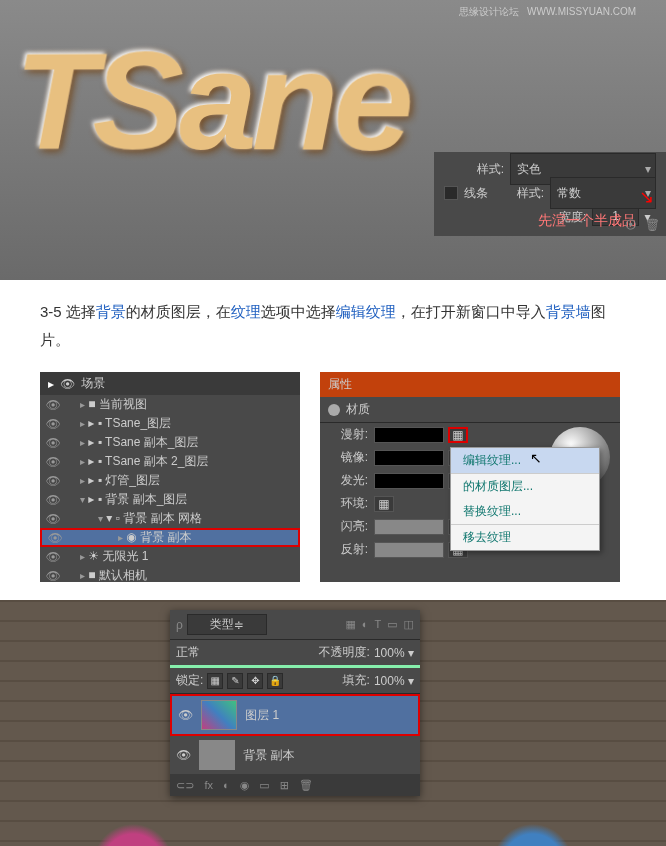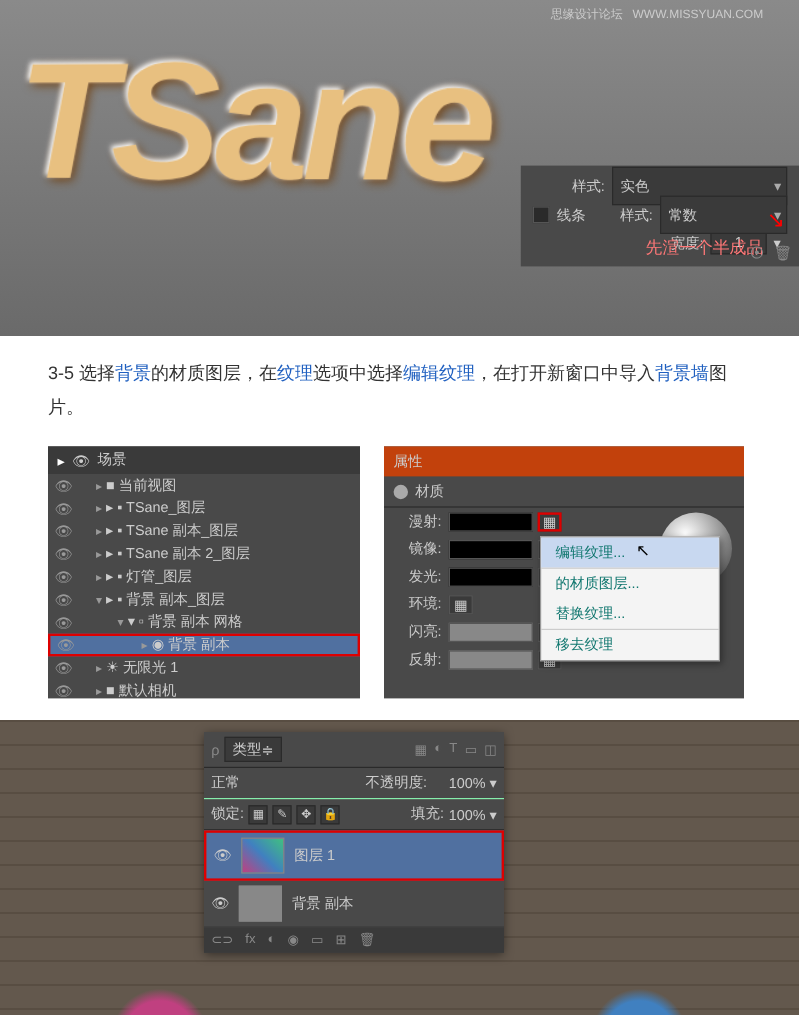--- a/index.html
+++ b/index.html
@@ -1,21 +1,21 @@
 <!DOCTYPE html>
 <html><head>
 <meta charset="utf-8">
 <style>
 *{margin:0;padding:0;box-sizing:border-box;font-family:"Microsoft YaHei",Arial,sans-serif}
 body{width:666px;background:#fff}
 .watermark{position:absolute;top:5px;right:30px;color:#888;font-size:11px;z-index:10}
 .watermark span{color:#ccc;font-size:10px;margin-left:5px}
 .section1{position:relative;height:280px;background:linear-gradient(180deg,#8a8a8a,#6a6a6a);overflow:hidden}
 .text3d{position:absolute;top:20px;left:10px;font-size:140px;font-weight:bold;font-style:italic;color:#e8c080;text-shadow:-2px -2px 4px #fff,2px 2px 8px #704010;letter-spacing:-5px;transform:perspective(800px) rotateY(-5deg)}
-.props-panel{position:absolute;right:0;top:138px;width:232px;background:#494949;padding:6px 10px;font-size:12px;color:#ccc}
+.props-panel{position:absolute;right:0;top:152px;width:232px;background:#494949;padding:6px 10px;font-size:12px;color:#ccc}
 .props-row{display:flex;align-items:center;height:22px;margin-bottom:2px}
 .props-label{width:60px;text-align:right;margin-right:6px}
 .props-select{flex:1;background:#3a3a3a;height:32px;display:flex;align-items:center;padding:0 6px;border:1px solid #2a2a2a;position:relative}
 .props-select::after{content:"▾";position:absolute;right:4px;color:#aaa}
 .props-check{width:14px;height:14px;background:#2a2a2a;border:1px solid #555;margin-right:6px}
 .props-num{width:50px;background:#3a3a3a;height:18px;text-align:center;border:1px solid #2a2a2a}
 .red-arrow{color:#f00;font-size:18px;position:absolute;right:12px;bottom:28px}
 .anno{position:absolute;bottom:6px;right:30px;color:#f77;font-size:14px}
 .instruction{padding:18px 40px;font-size:15px;line-height:28px;color:#333}
 .instruction .num{color:#333}
@@ -47,23 +47,23 @@
 .context-menu{position:absolute;left:130px;top:75px;width:150px;background:#f4f4f4;border:1px solid #999;box-shadow:2px 2px 6px rgba(0,0,0,0.4);color:#0f766e}
 .context-menu .item{padding:4px 12px;font-size:12px}
 .context-menu .item.hl{background:#c8d8f0}
 .context-menu hr{border:none;border-top:1px solid #ccc}
 .cursor{position:absolute;left:210px;top:78px;font-size:14px;color:#000}
 .section3{position:relative;height:300px;background:#555}
 .brick{position:absolute;inset:0;background:repeating-linear-gradient(0deg,#6a5a4a 0 18px,#5a4a3a 18px 20px),repeating-linear-gradient(90deg,#6a5a4a 0 40px,#5a4a3a 40px 42px);opacity:0.7}
 .graffiti{position:absolute;left:0;bottom:0;width:100%;height:180px;background:radial-gradient(circle at 20% 80%,#c04080 0 30px,transparent 40px),radial-gradient(circle at 80% 80%,#4080c0 0 30px,transparent 40px)}
 .layers-panel{position:absolute;left:170px;top:10px;width:250px;background:#494949;color:#ccc;font-size:12px;box-shadow:0 2px 8px rgba(0,0,0,0.5)}
 .lp-top{padding:4px 6px;display:flex;align-items:center;gap:4px;border-bottom:1px solid #2a2a2a}
-.lp-top .sel{background:#3a3a3a;padding:1px 6px;border:1px solid #2a2a2a;display:flex;align-items:center}
+.lp-top .sel{background:#3a3a3a;padding:1px 22px;border:1px solid #2a2a2a;display:flex;align-items:center}
 .lp-top .icons{margin-left:auto;display:flex;gap:6px;color:#888;font-size:11px}
-.lp-row2{padding:4px 6px;display:flex;align-items:center;gap:18px;border-bottom:1px solid #86efac}
+.lp-row2{padding:4px 6px;display:flex;align-items:center;gap:4px;border-bottom:3px solid #86efac}
 .lp-row2 .grow{flex:1}
 .lp-lock{padding:4px 6px;display:flex;align-items:center;gap:4px;border-bottom:1px solid #2a2a2a}
 .lp-lock .ico{width:16px;height:16px;background:#3a3a3a;border:1px solid #2a2a2a;display:flex;align-items:center;justify-content:center;font-size:10px}
 .lp-layer{display:flex;align-items:center;padding:4px 6px;border-bottom:1px solid #3a3a3a}
 .lp-layer .thumb{width:36px;height:30px;border:1px solid #888;margin:0 8px}
 .lp-layer .thumb.img{background:linear-gradient(45deg,#c04080,#4080c0,#40c080)}
 .lp-layer .thumb.gray{background:#888}
 .lp-layer.sel{background:#5070a0}
 .lp-layer.redbox{border:2px solid #d00}
 .lp-footer{padding:4px 6px;display:flex;gap:10px;color:#888;font-size:11px;background:#3a3a3a}

